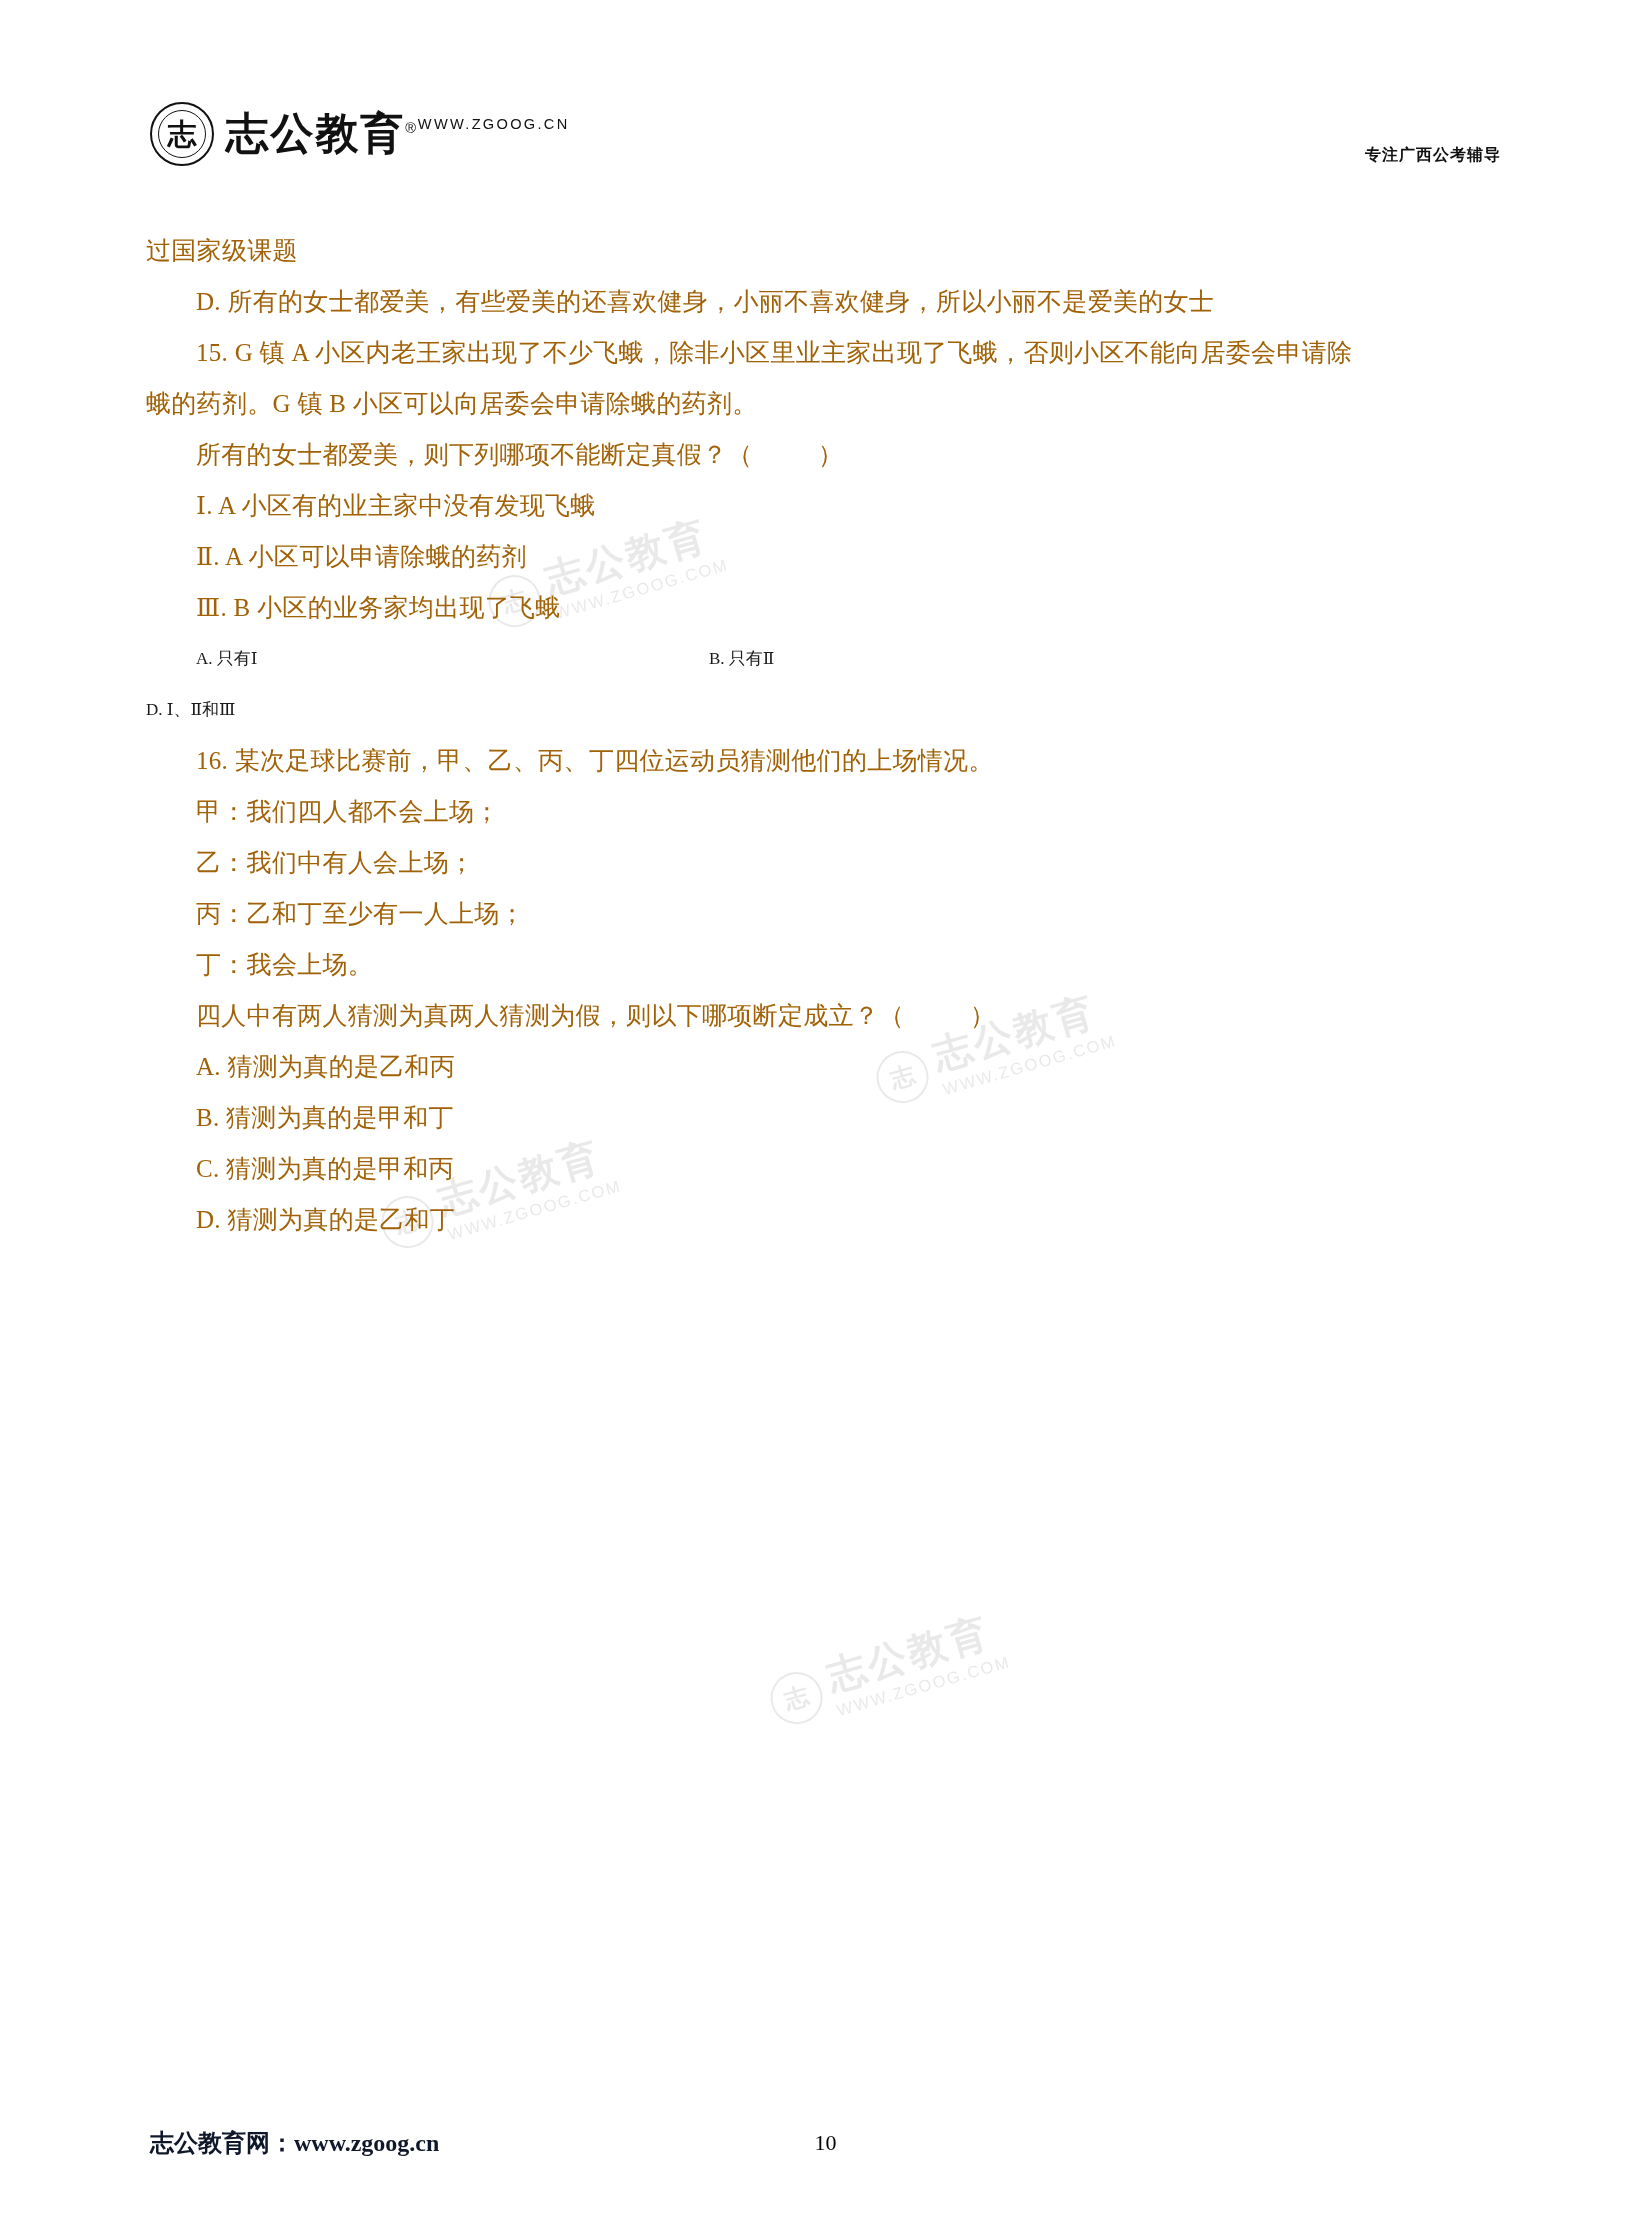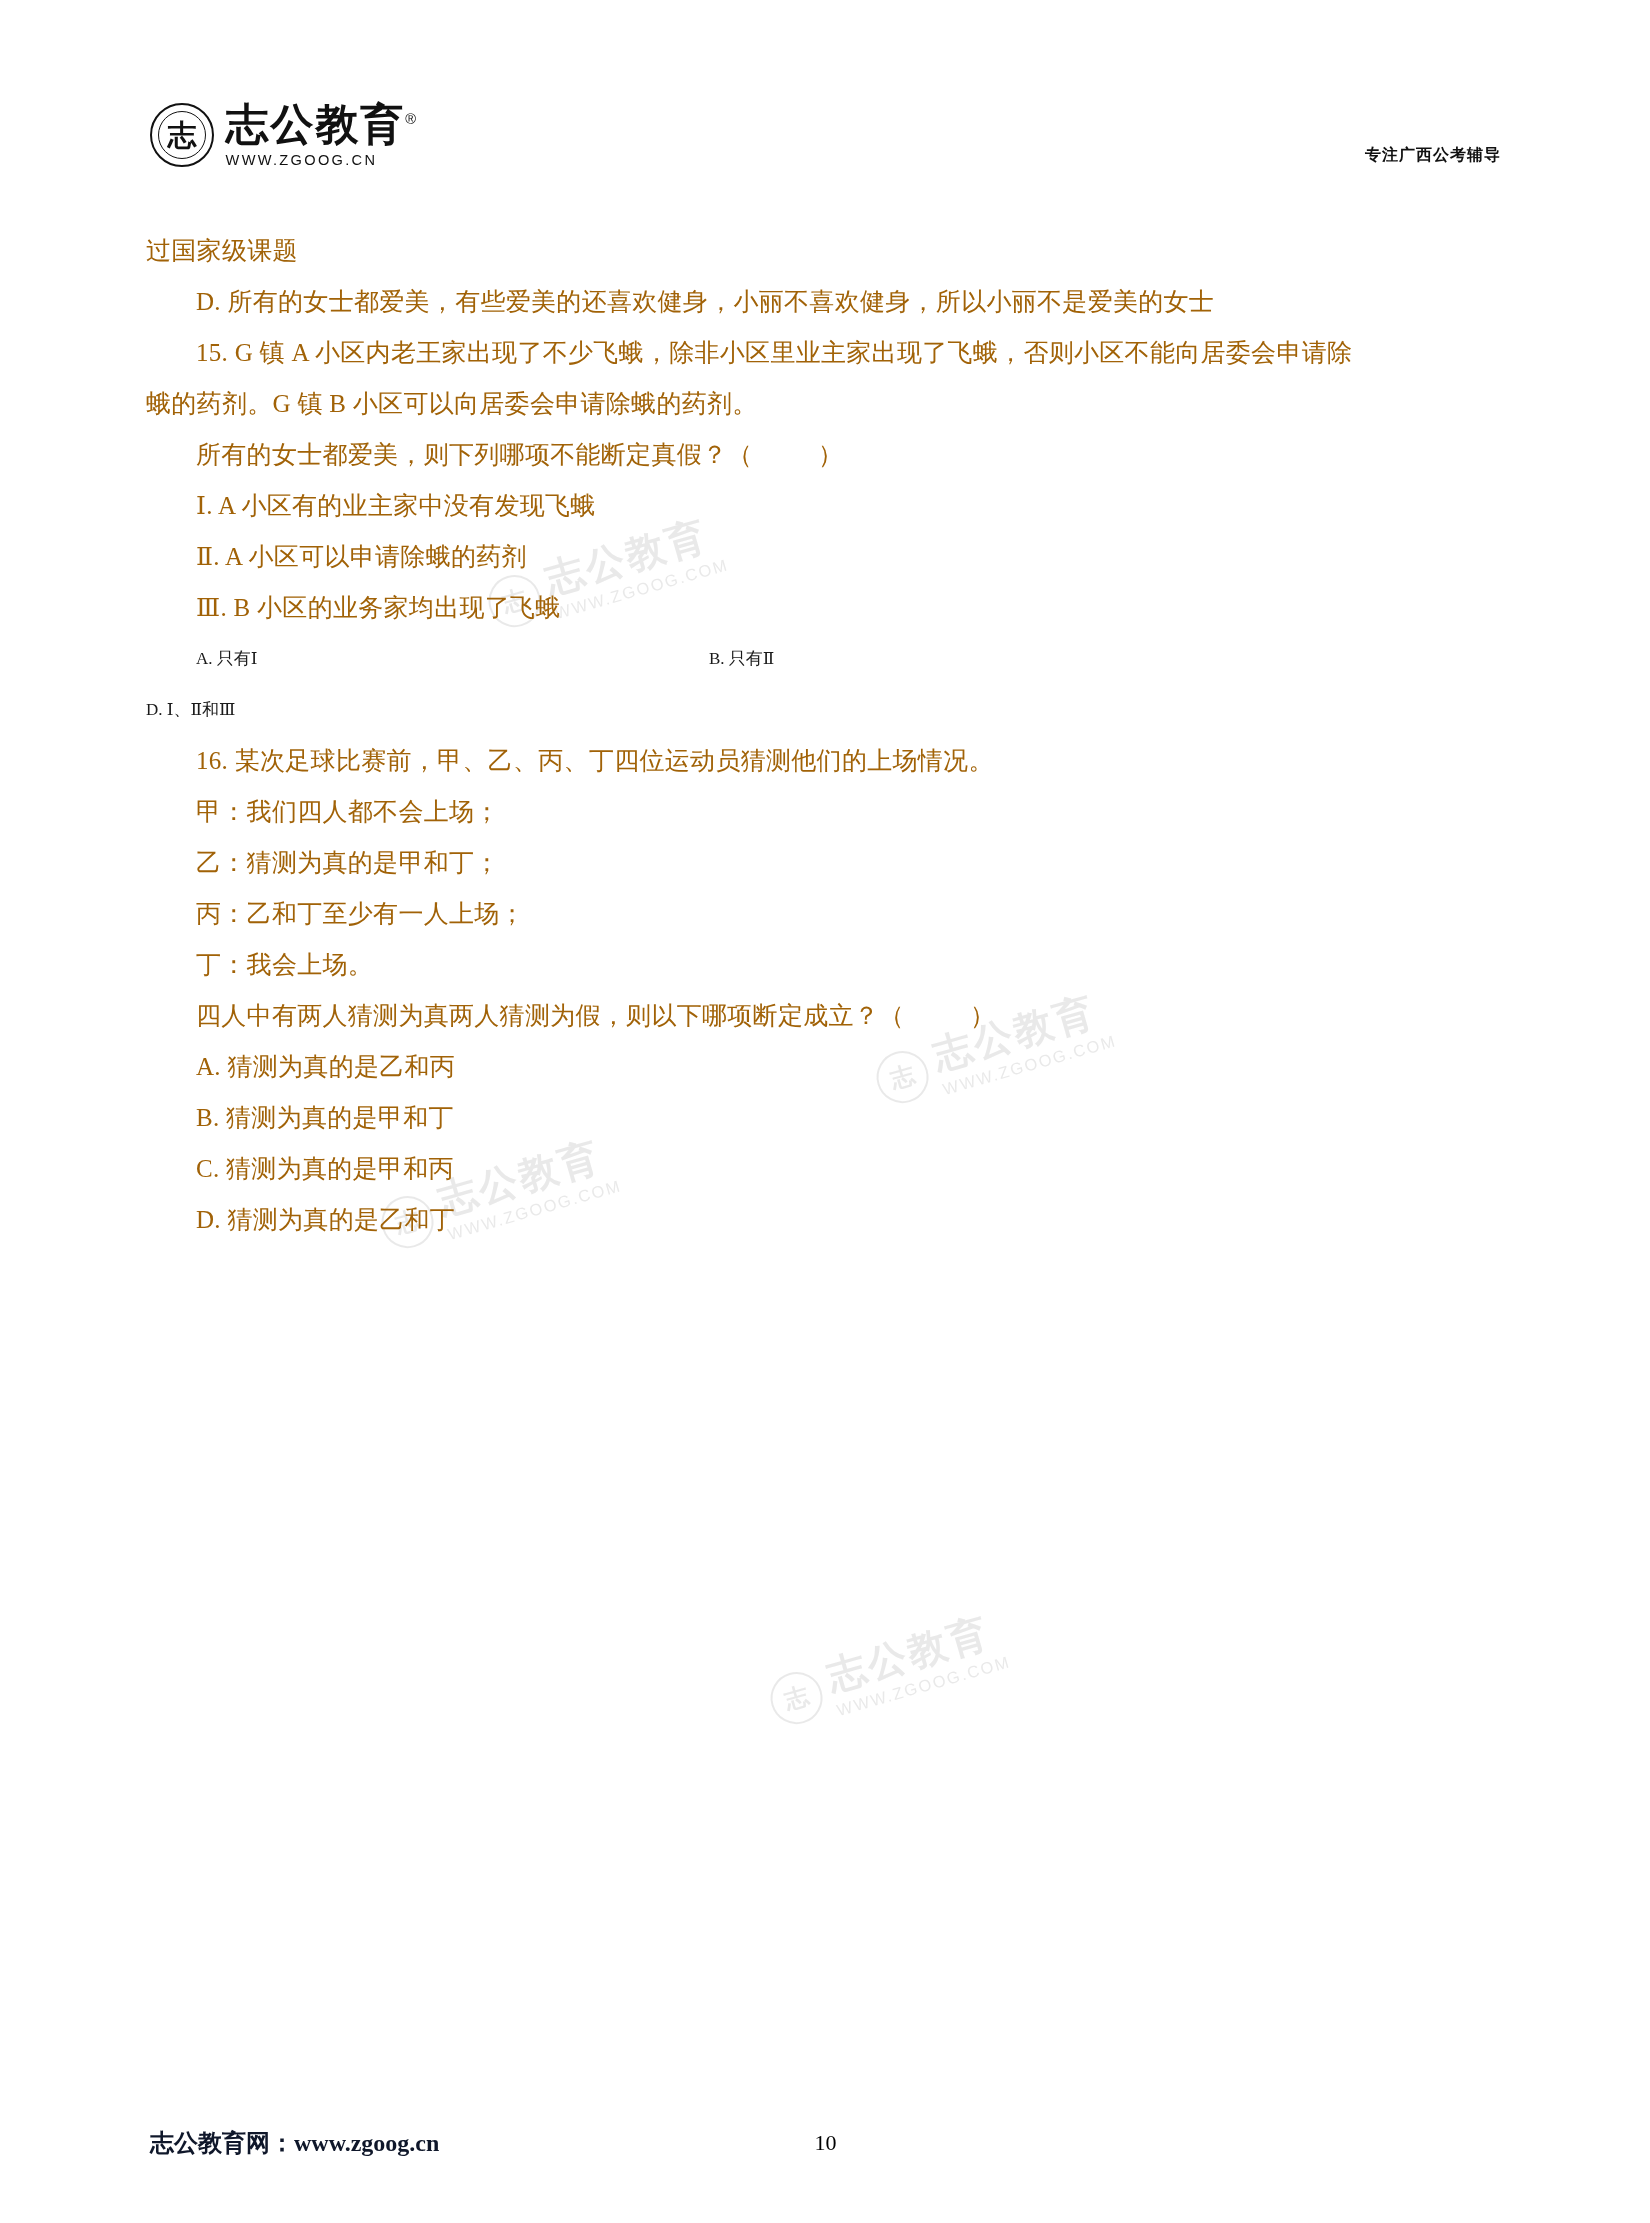--- a/index.html
+++ b/index.html
@@ -60,21 +60,20 @@
     font-family: "Liberation Serif", serif;
     font-size: 29px;
     font-weight: bold;
     color: #111;
     line-height: 1;
     z-index: 2;
   }
   .logo-text-wrap {
     margin-left: 11.6px;
     display: flex;
-    flex-direction: column;
     justify-content: center;
   }
   .logo-name {
     font-family: "Liberation Sans", sans-serif;
     font-size: 43px;
     font-weight: bold;
     letter-spacing: 1.9px;
     color: #111;
     line-height: 1.05;
     position: relative;
@@ -277,21 +276,21 @@
     <div class="opt-row">
       <div class="opt-col-a">A. 只有Ⅰ</div>
       <div class="opt-col-b">B. 只有Ⅱ</div>
     </div>
     <div class="opt-row">
       <div class="opt-col-b">D. Ⅰ、Ⅱ和Ⅲ</div>
     </div>
 
     <div class="line indent">16. 某次足球比赛前，甲、乙、丙、丁四位运动员猜测他们的上场情况。</div>
     <div class="line indent">甲：我们四人都不会上场；</div>
-    <div class="line indent">乙：猜测为真的是甲和丁；</div>
+    <div class="line indent">乙：我们中有人会上场；</div>
     <div class="line indent">丙：乙和丁至少有一人上场；</div>
     <div class="line indent">丁：我会上场。</div>
     <div class="line indent">四人中有两人猜测为真两人猜测为假，则以下哪项断定成立？（          ）</div>
 
     <div class="line indent">A. 猜测为真的是乙和丙</div>
     <div class="line indent">B. 猜测为真的是甲和丁</div>
     <div class="line indent">C. 猜测为真的是甲和丙</div>
     <div class="line indent">D. 猜测为真的是乙和丁</div>
 
   </div>

